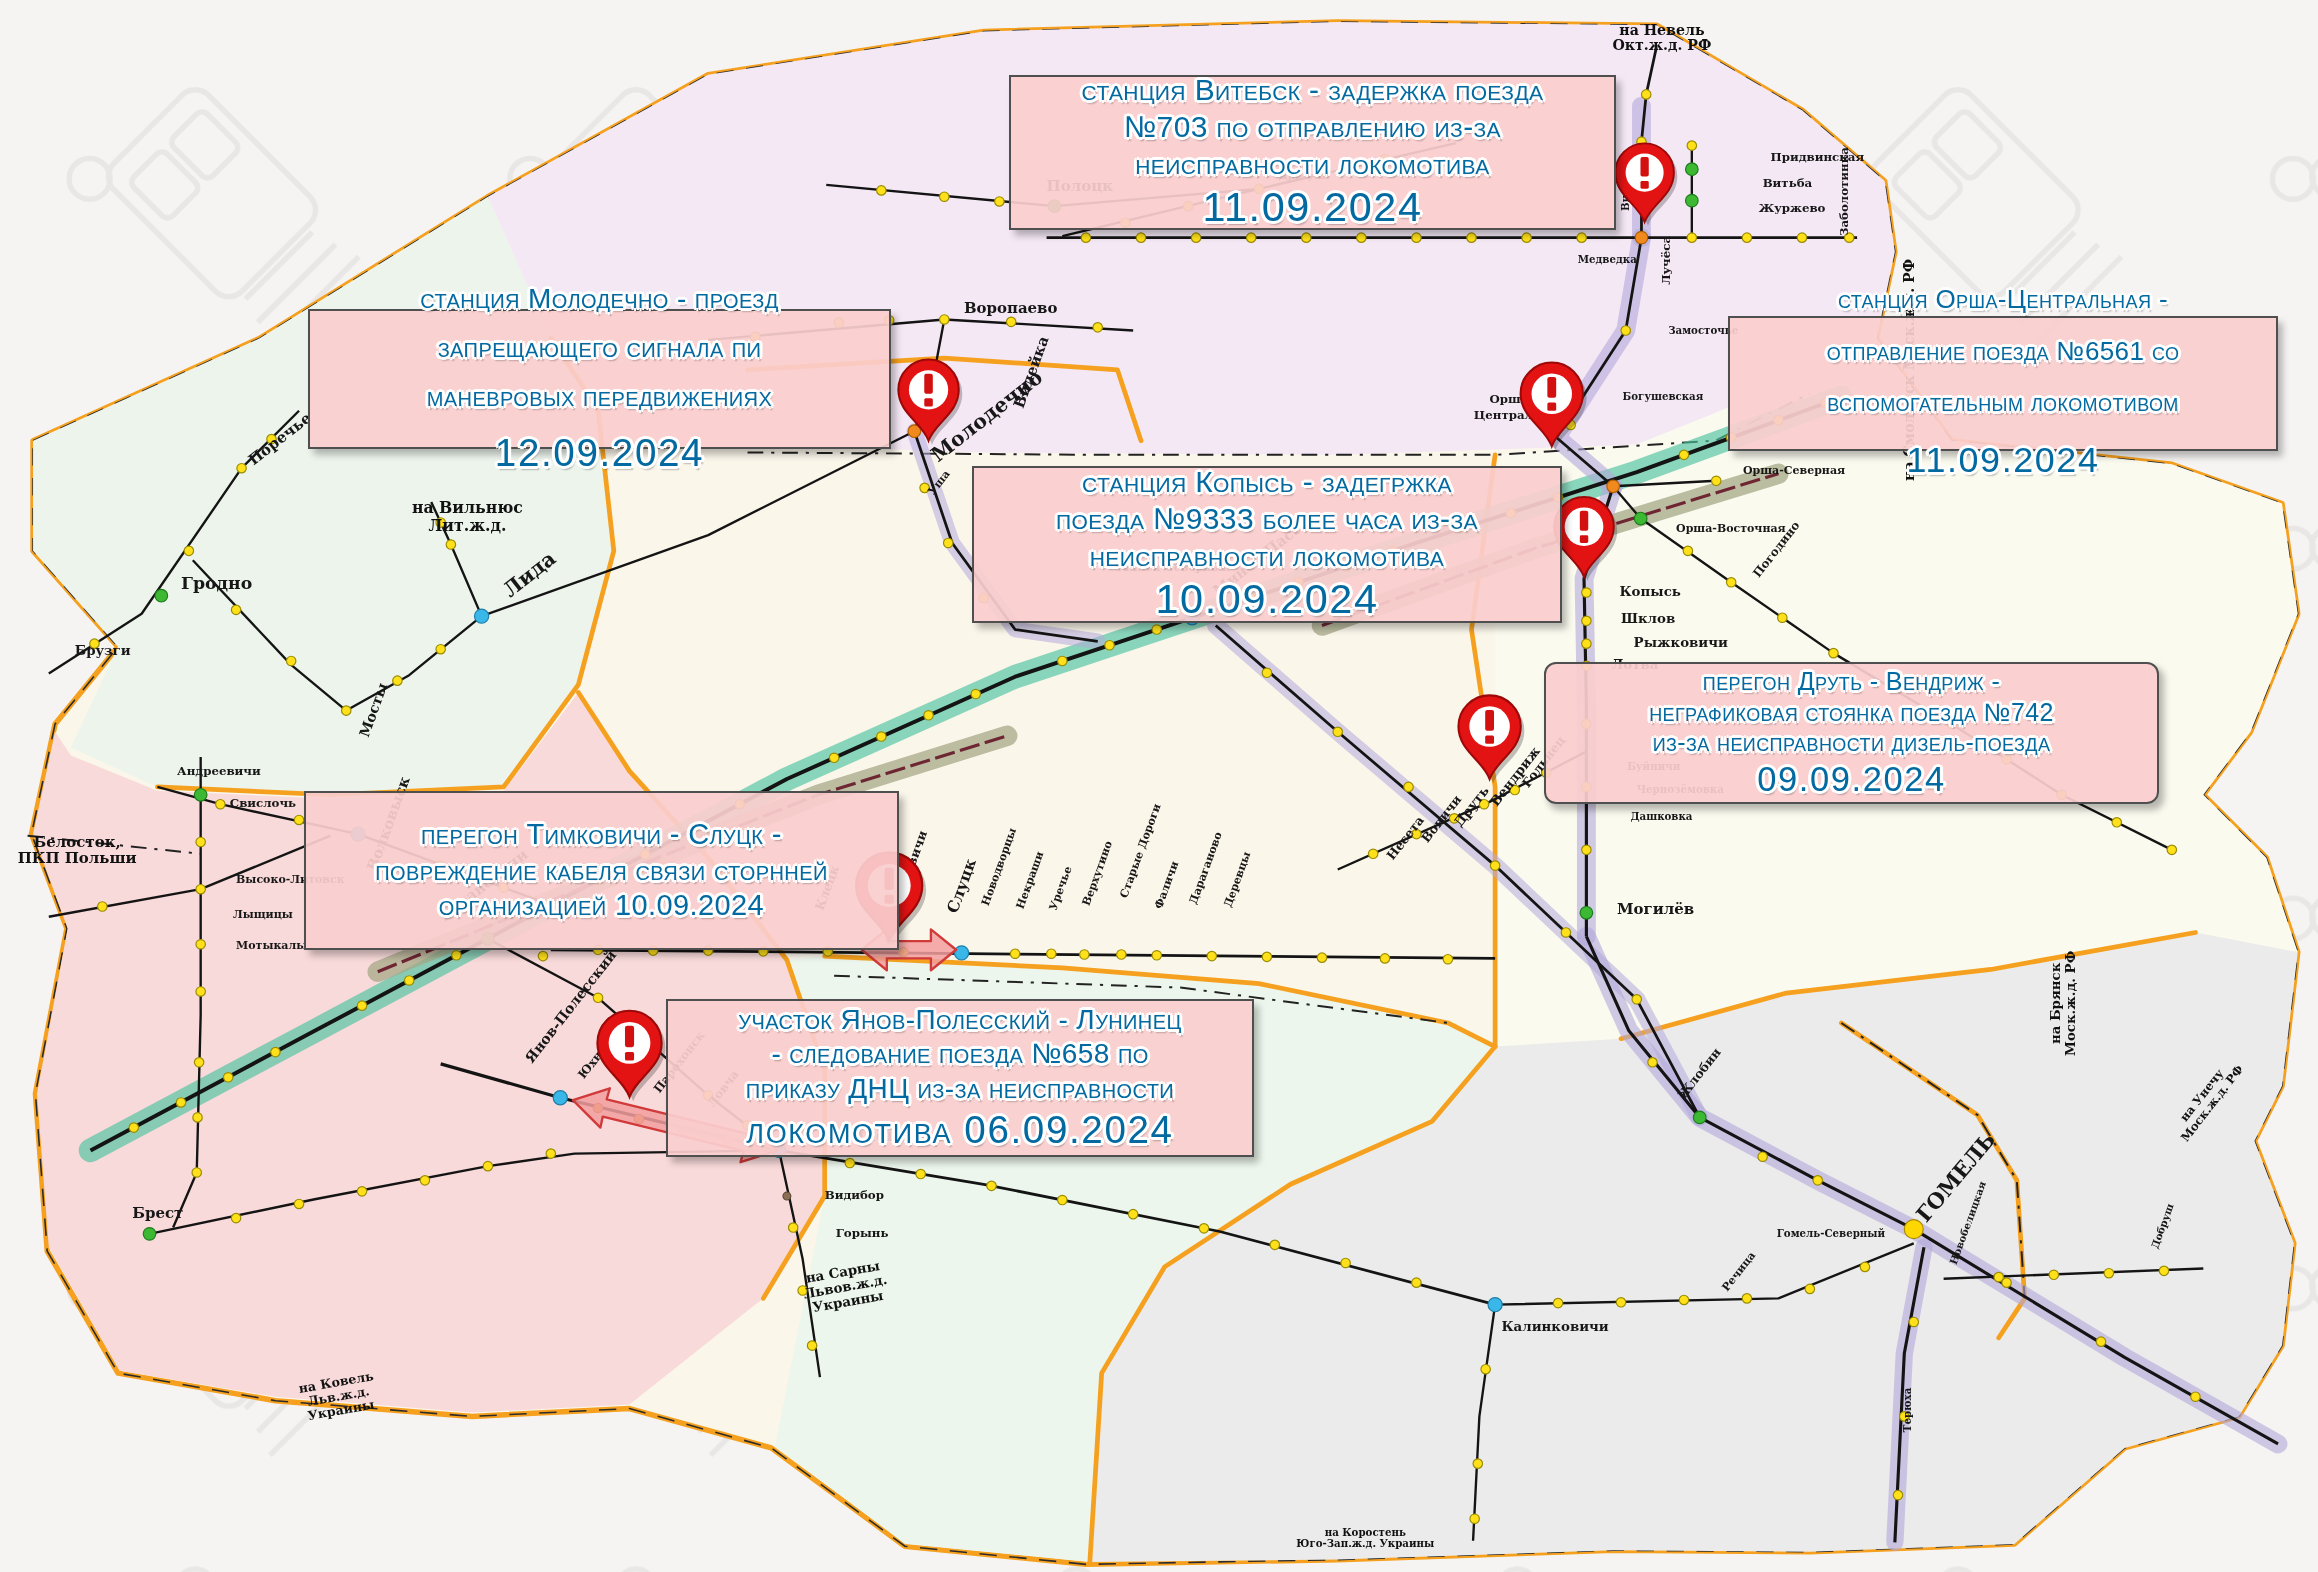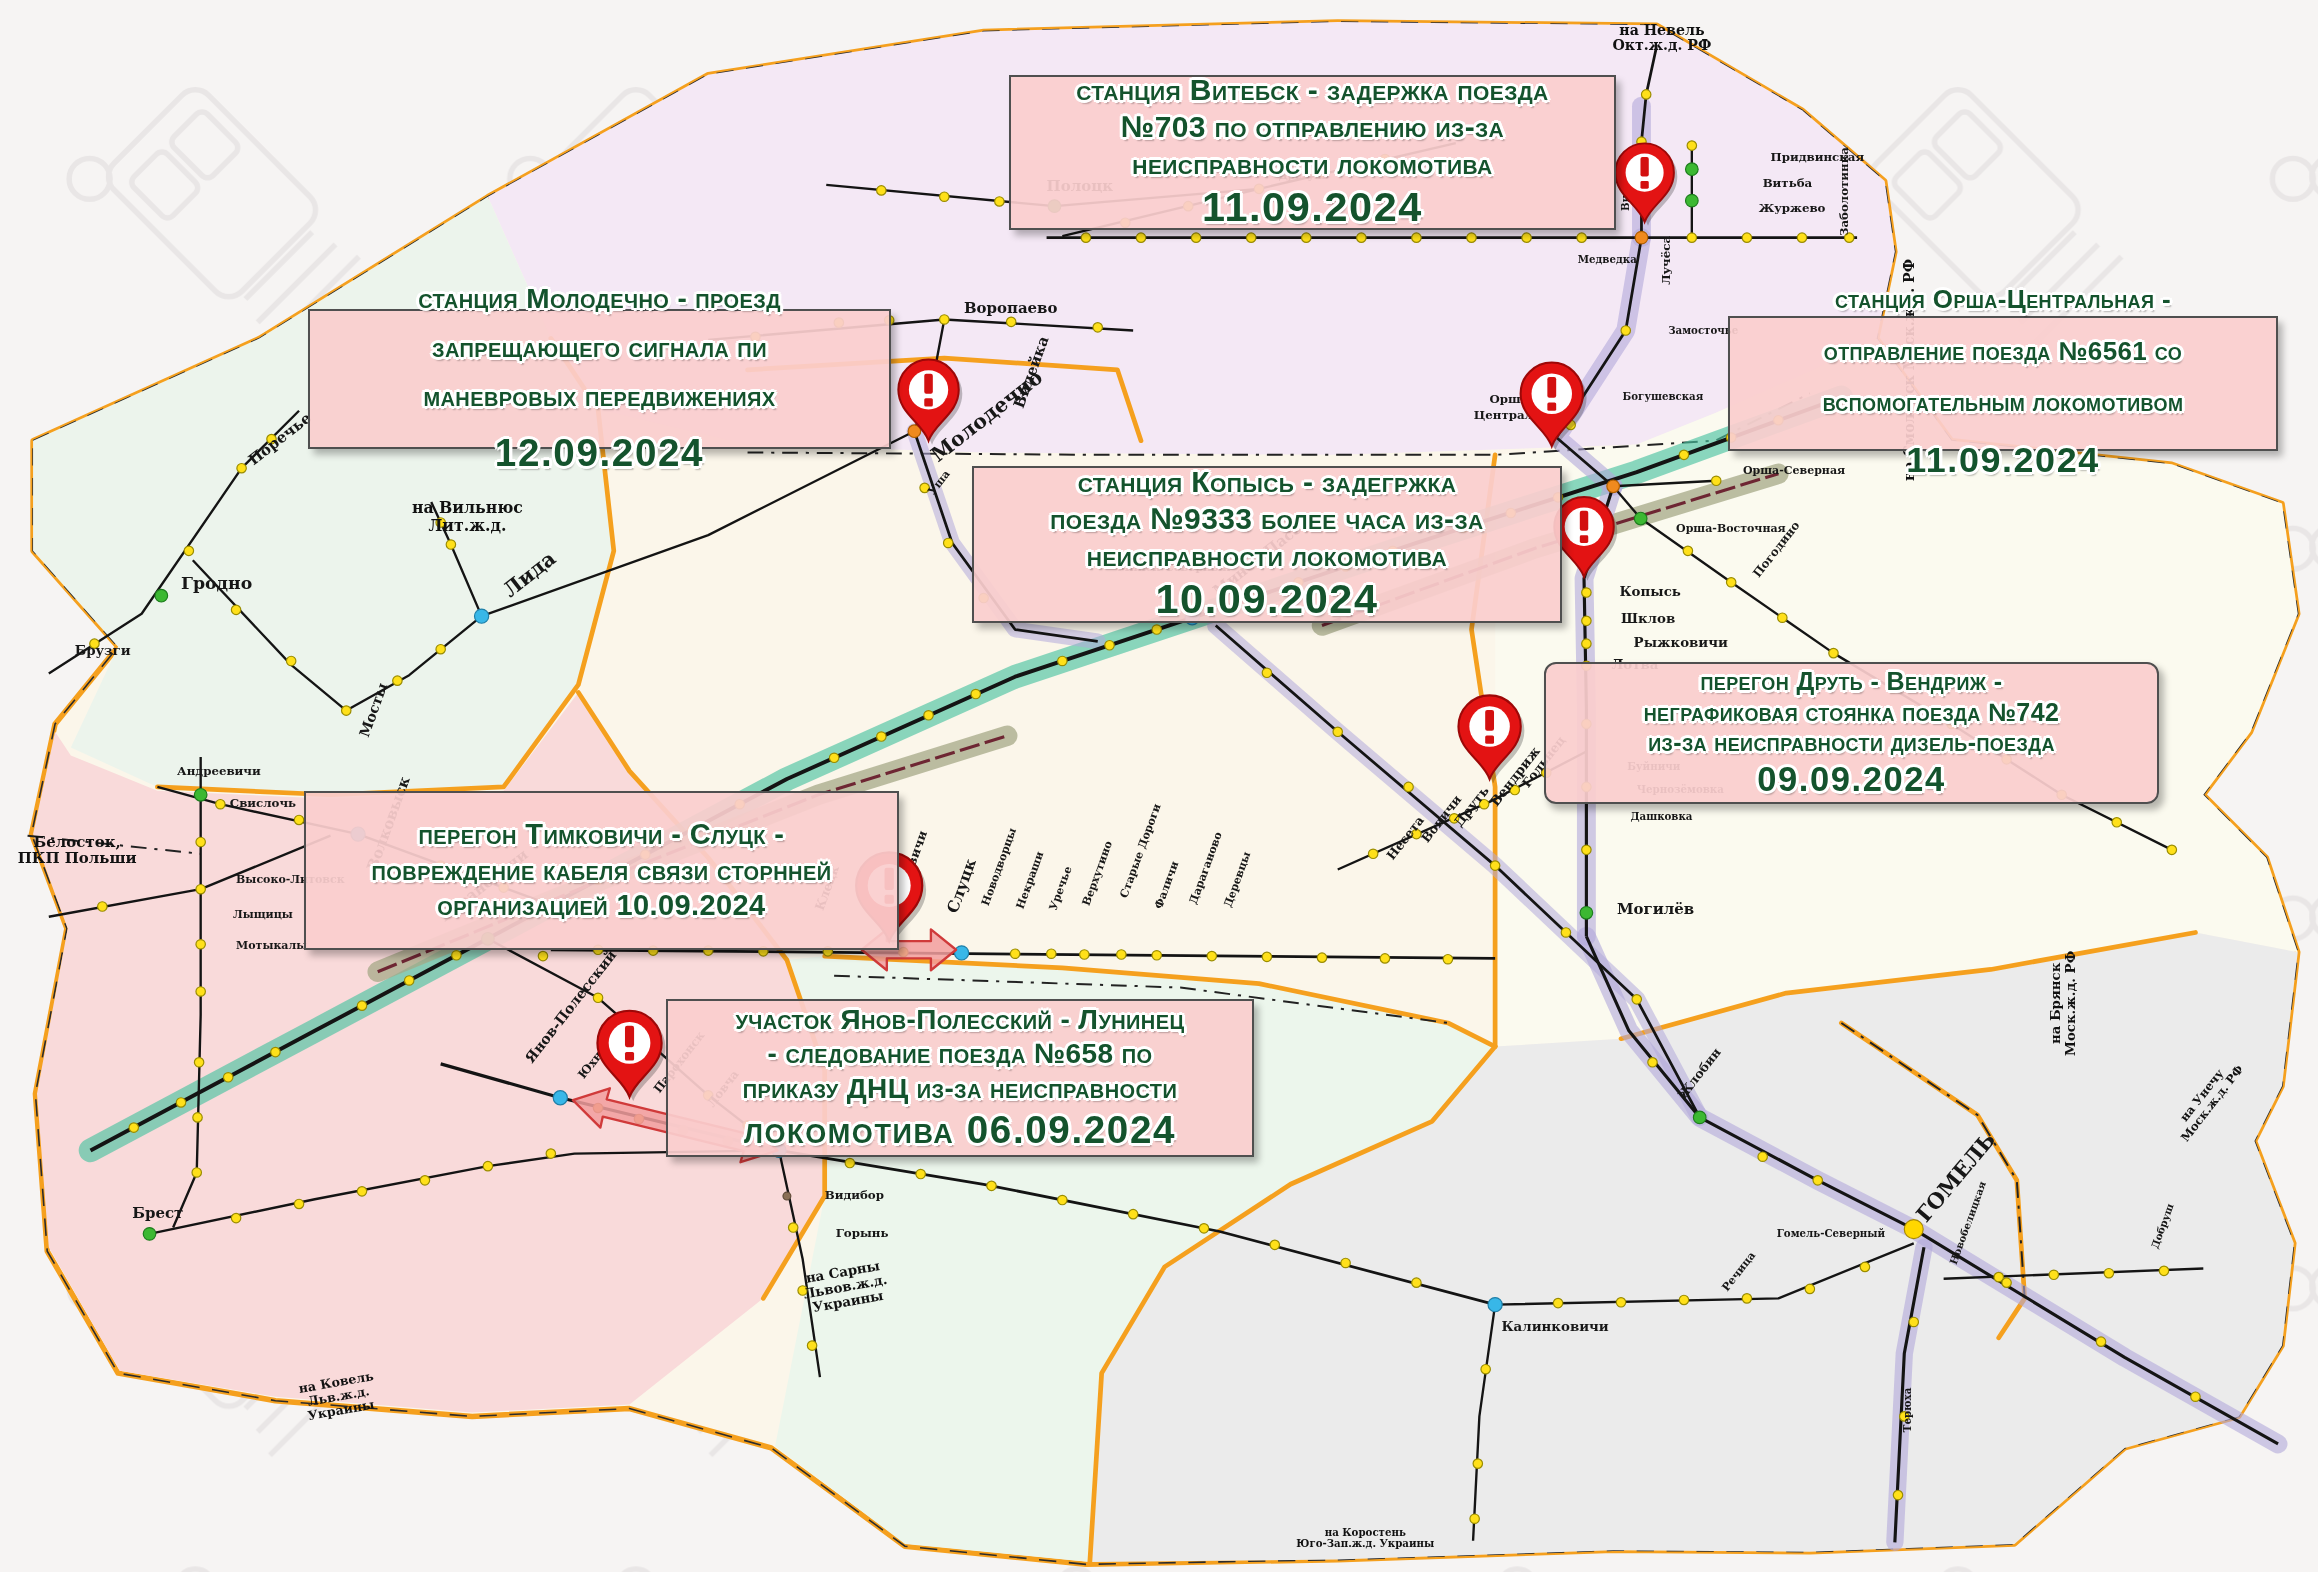--- a/index.html
+++ b/index.html
@@ -3,21 +3,21 @@
 <meta charset="utf-8">
 <style>
   html,body{margin:0;padding:0;background:#dcdcdc;}
   .stage{position:relative;width:2319px;height:1573px;overflow:hidden;background:#f6f4f3;
          font-family:"Liberation Sans",sans-serif;}
   #map-svg{position:absolute;left:0;top:0;}
   .lbl{font-family:"DejaVu Serif","Liberation Serif",serif;font-weight:bold;fill:#171717;}
   .exit{font-family:"DejaVu Serif","Liberation Serif",serif;font-weight:bold;fill:#111;}
   .callout{position:absolute;z-index:5;display:flex;flex-direction:column;justify-content:center;
            text-align:center;background:rgba(250,206,206,0.93);border:2.4px solid #4f4f4f;
-           box-shadow:4.7px 5.5px 7px rgba(0,0,0,0.28);color:#14532d;font-weight:bold;
+           box-shadow:4.7px 5.5px 7px rgba(0,0,0,0.28);color:#0369a1;font-weight:normal;
            font-variant:small-caps;letter-spacing:0.4px;padding:4.7px 7.9px;box-sizing:border-box;}
   .cl-line{display:block;line-height:1.22;
      text-shadow:-2.4px -2.4px 0 #fff,2.4px -2.4px 0 #fff,-2.4px 2.4px 0 #fff,2.4px 2.4px 0 #fff,
                  -3.1px 0 0 #fff,3.1px 0 0 #fff,0 -3.1px 0 #fff,0 3.1px 0 #fff,1.6px 3.9px 1.6px rgba(0,0,0,0.25);}
   .cl-line:nth-of-type(4):not(:empty){font-size:1.38em;letter-spacing:1.6px;}
   .cl-line:empty{display:none;}
 </style>
 </head>
 <body>
 

